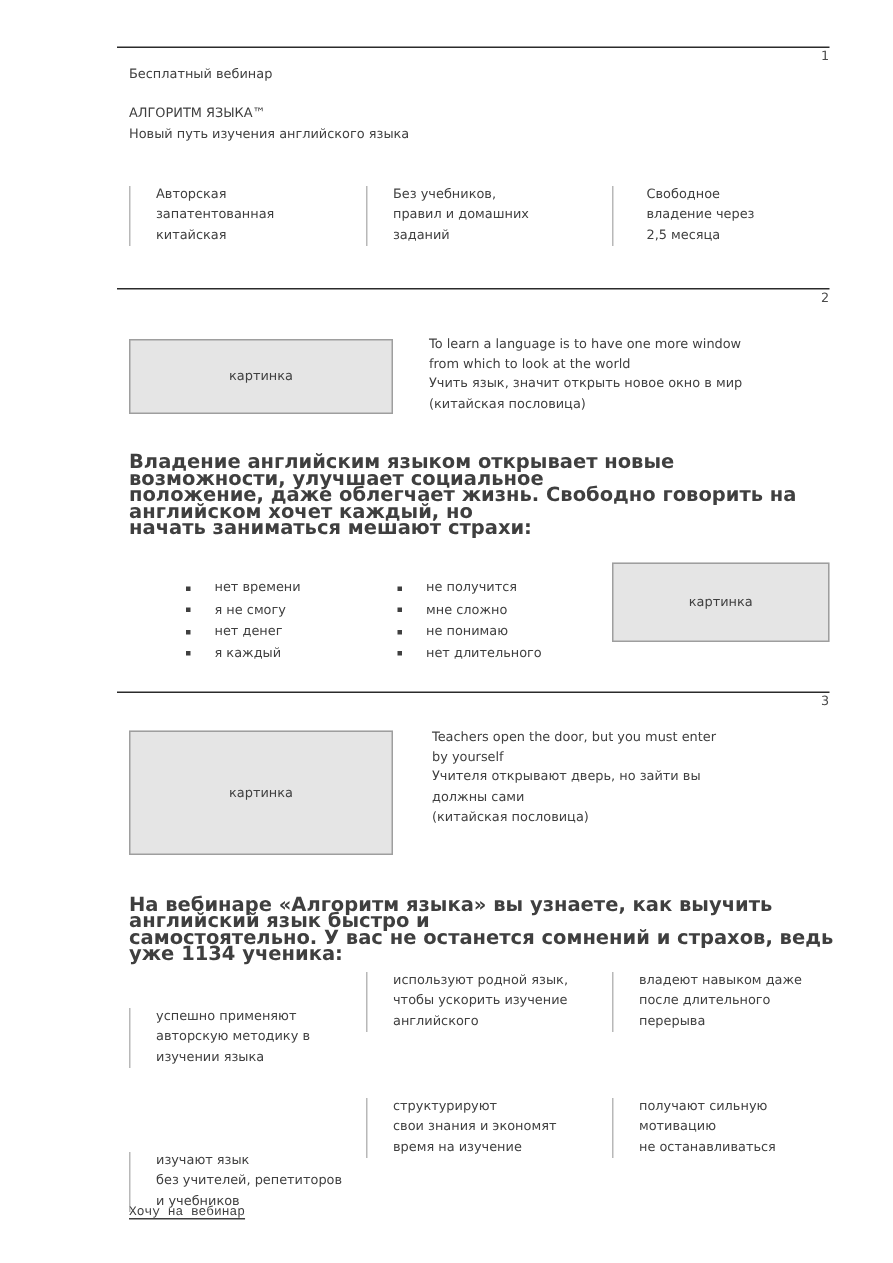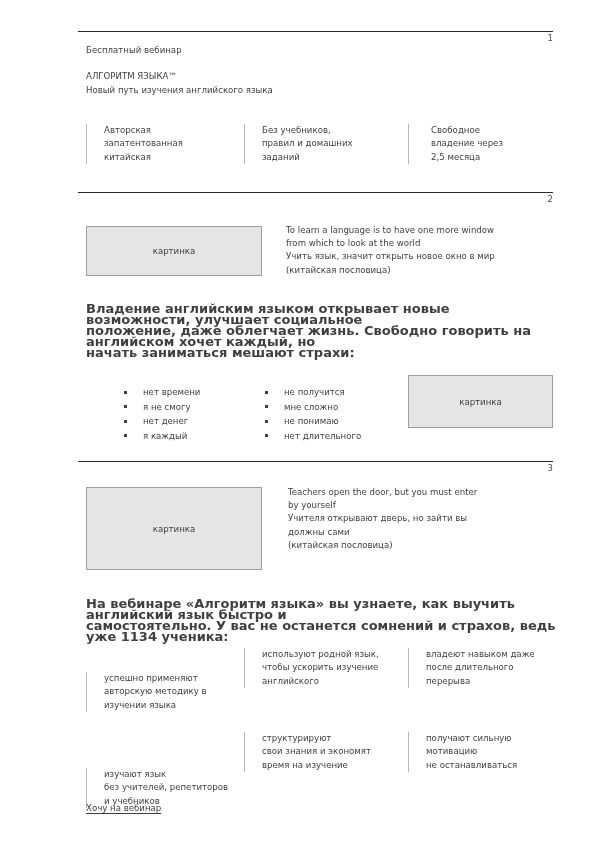--- a/index.html
+++ b/index.html
@@ -191,15 +191,15 @@
   <div class="col" style="left:86px; top:732px; width:158px;margin-top:36px;">изучают язык
 без учителей, репетиторов
 и учебников</div>
   <div class="col" style="left:244px; top:732px; width:164px;">структурируют
 свои знания и экономят
 время на изучение</div>
   <div class="col" style="left:408px; top:732px; width:145px;">получают сильную
 мотивацию
 не останавливаться</div>
 
-  <a class="cta" style="left:86px; top:803px;">Хочу на вебинар</a>
+  <a class="cta" style="left:86px; top:803px;font-family:Liberation Mono, monospace;">Хочу на вебинар</a>
 
 </div>
 
 </body></html>

